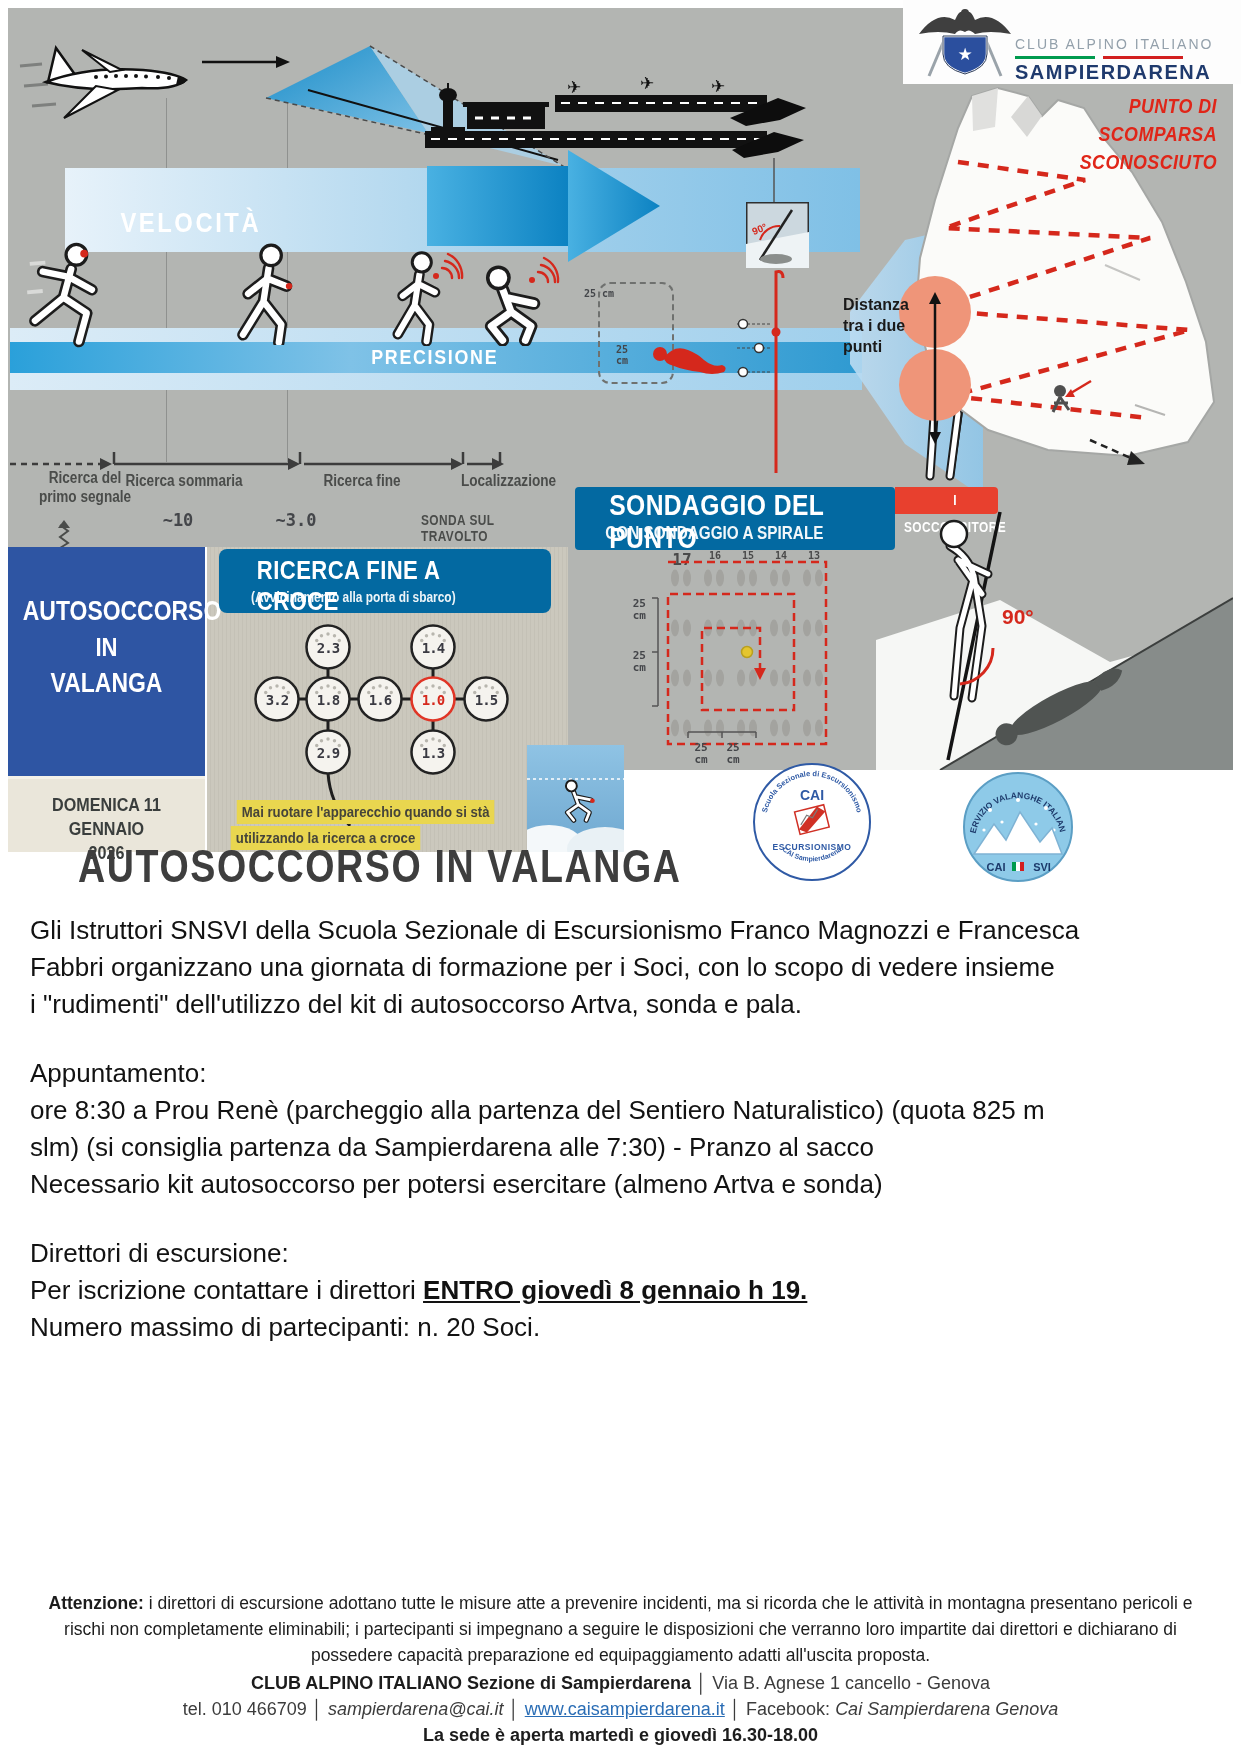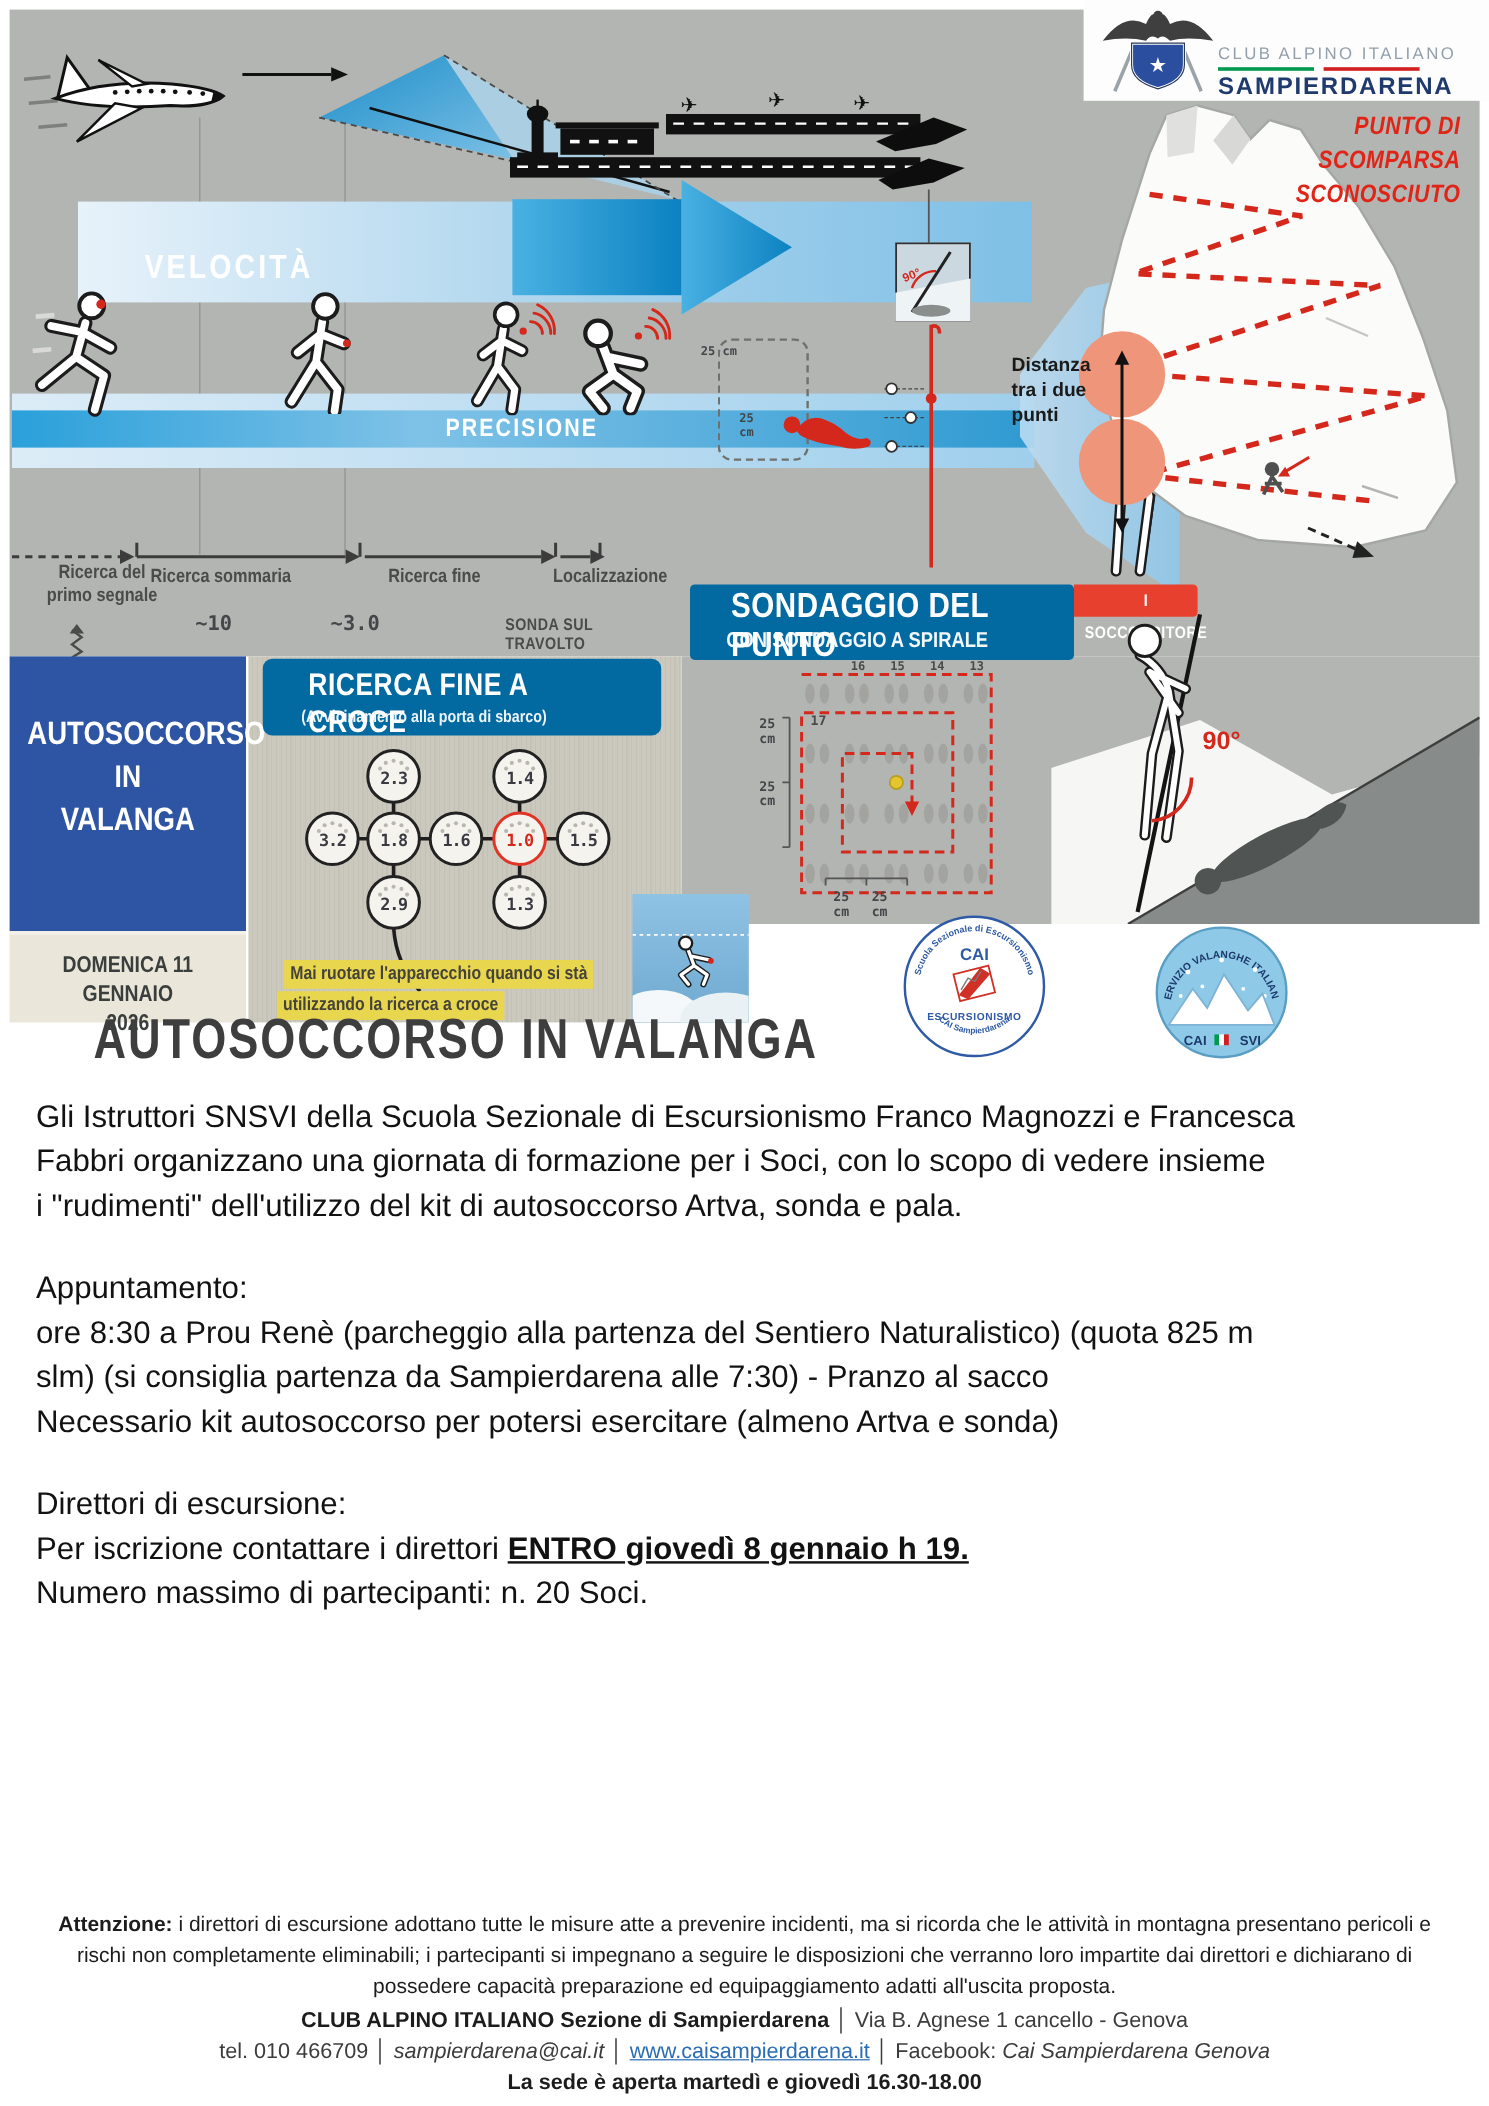--- a/index.html
+++ b/index.html
@@ -422,21 +422,21 @@
     </div>
 
     <div class="abs banner" style="left:575px;top:487px;width:320px;height:63px;border-radius:4px;">
       <div class="condc" style="position:absolute;left:11px;top:2px;font-size:29px;font-weight:bold;color:#fff;letter-spacing:.5px;">SONDAGGIO DEL PUNTO</div>
       <div class="condc" style="position:absolute;left:11px;top:36px;font-size:18px;font-weight:bold;color:rgba(255,255,255,.95);">CON SONDAGGIO A SPIRALE</div>
     </div>
     <div class="abs" style="left:895px;top:487px;width:103px;height:27px;background:#e8402e;border-radius:0 4px 4px 0;text-align:center;">
       <span class="condc" style="display:inline-block;font-size:14px;font-weight:bold;color:#fff;line-height:27px;letter-spacing:.5px;">I SOCCORRITORE</span>
     </div>
 
-    <span class="abs mono" style="left:672px;top:550px;width:20px;text-align:center;font-size:11px;color:#4a4a4a;margin-top:44px;">17</span>
+    <span class="abs mono" style="left:672px;top:550px;width:20px;text-align:center;font-size:16px;color:#4a4a4a;">17</span>
     <span class="abs mono" style="left:705px;top:550px;width:20px;text-align:center;font-size:10px;color:#4a4a4a;">16</span>
     <span class="abs mono" style="left:738px;top:550px;width:20px;text-align:center;font-size:10px;color:#4a4a4a;">15</span>
     <span class="abs mono" style="left:771px;top:550px;width:20px;text-align:center;font-size:10px;color:#4a4a4a;">14</span>
     <span class="abs mono" style="left:804px;top:550px;width:20px;text-align:center;font-size:10px;color:#4a4a4a;">13</span>
 
     <svg class="abs" style="left:655px;top:560px;" width="235" height="215" viewBox="0 0 235 215">
       <g id="fpG" fill="#a3a39f">
           <ellipse cx="20" cy="18" rx="4" ry="8.5"></ellipse>
           <ellipse cx="32" cy="18" rx="4" ry="8.5"></ellipse>
           <ellipse cx="53" cy="18" rx="4" ry="8.5"></ellipse>

